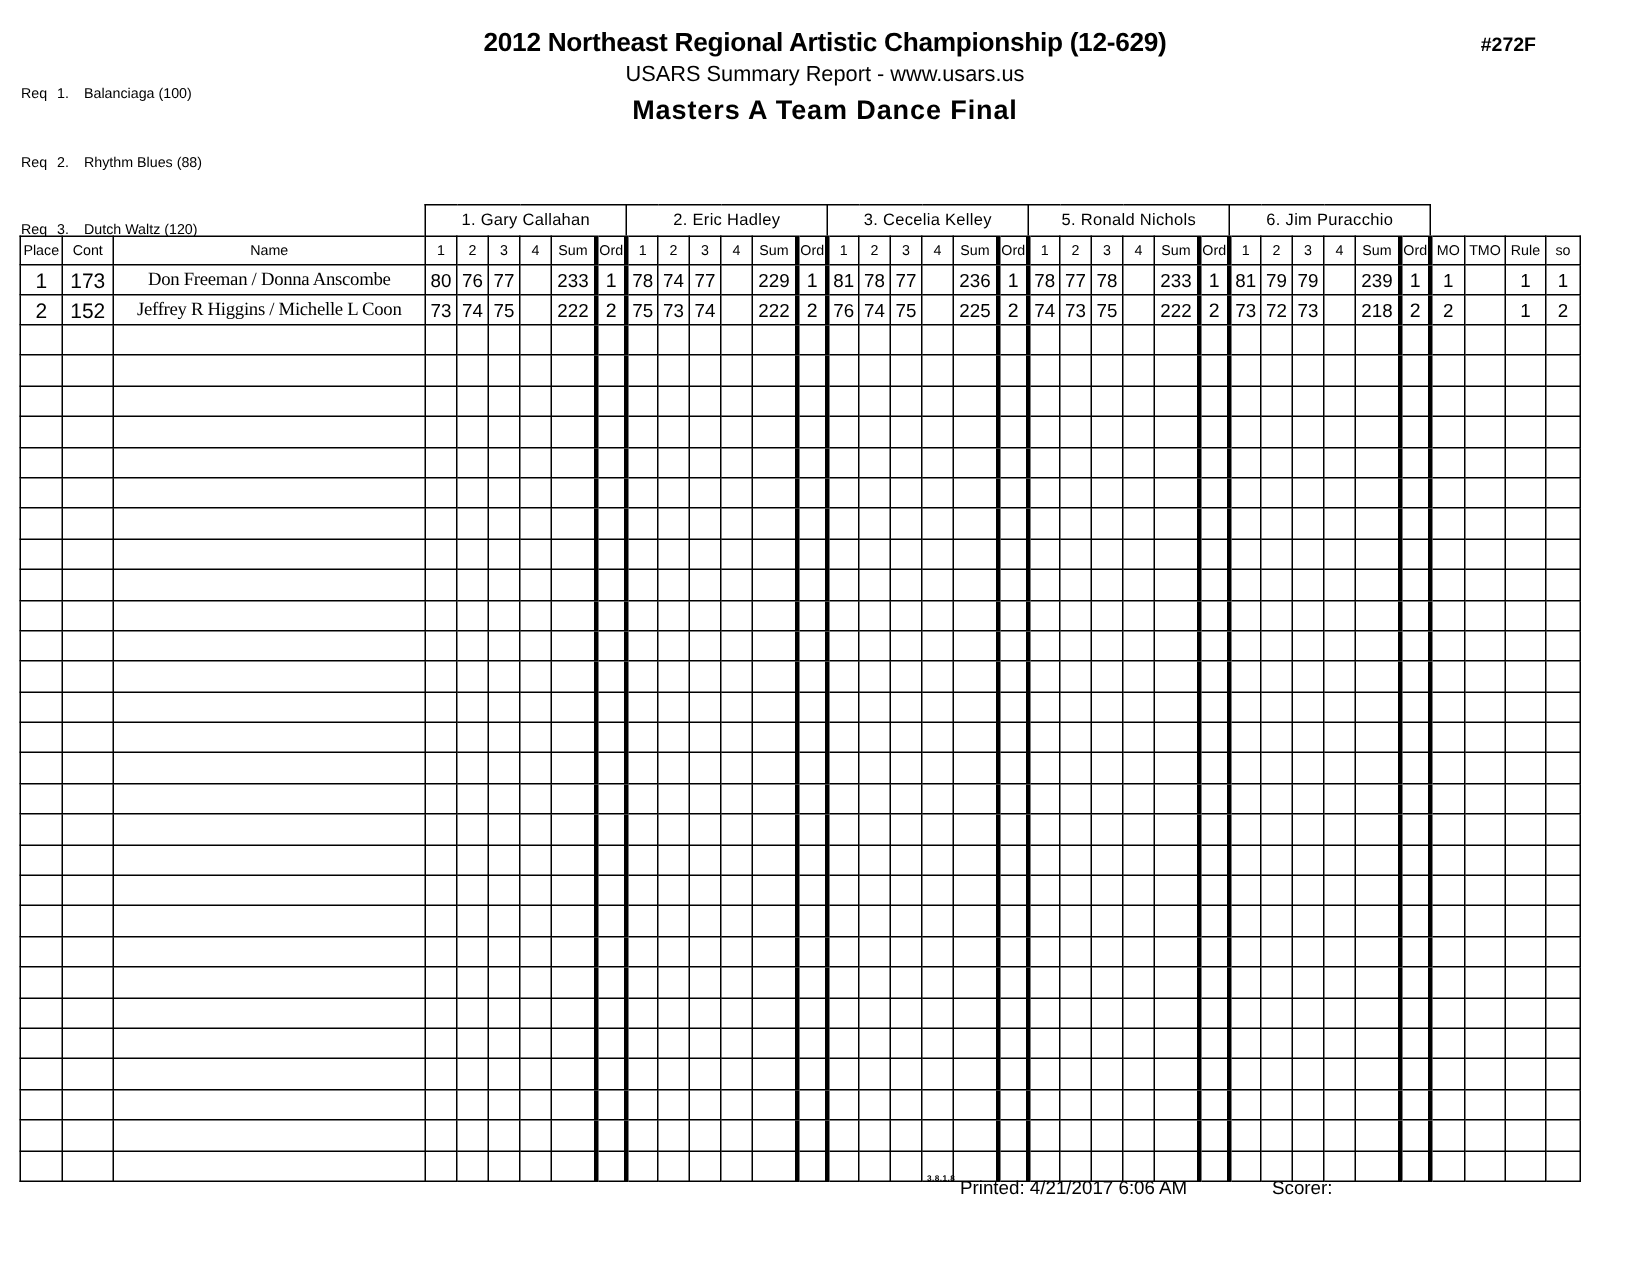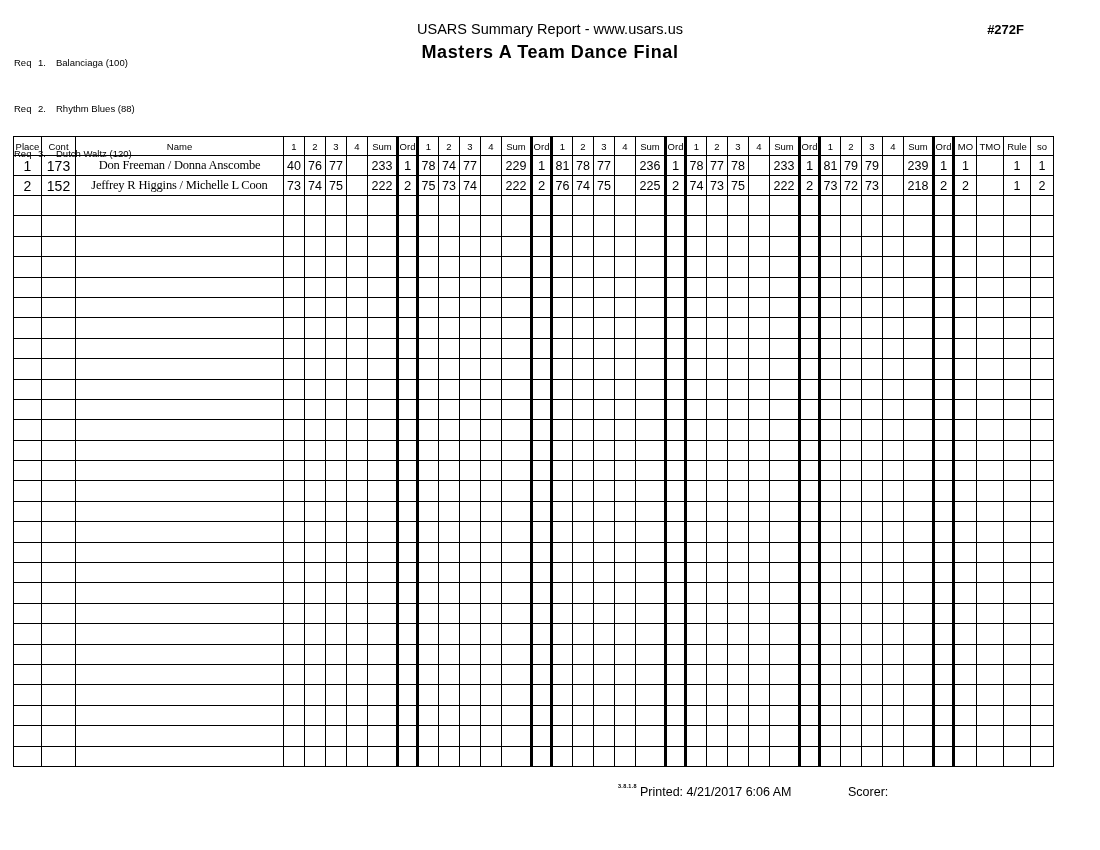--- a/index.html
+++ b/index.html
@@ -187,20 +187,21 @@
   </span>
   <span class="req-line">
     <span class="req-lbl">Req</span><span class="req-num">2.</span><span>Rhythm Blues (88)</span>
   </span>
   <span class="req-line">
     <span class="req-lbl">Req</span><span class="req-num">3.</span><span>Dutch Waltz (120)</span>
   </span>
 </div>
 
 <div id="header-block">
+  <div id="event-title">2012 Northeast Regional Artistic Championship (12-629)</div>
   <div id="report-line">USARS Summary Report - www.usars.us</div>
   <div id="division-title">Masters A Team Dance Final</div>
 </div>
 <div id="event-code">#272F</div>
 
 <table id="sheet">
   <colgroup id="sheet-cols">
       <col style="width: 28px;">
       <col style="width: 34px;">
       <col style="width: 208px;">
@@ -233,20 +234,29 @@
       <col style="width: 21px;">
       <col style="width: 21px;">
       <col style="width: 30px;">
       <col style="width: 20px;">
       <col style="width: 23px;">
       <col style="width: 27px;">
       <col style="width: 27px;">
       <col style="width: 23px;">
     </colgroup>
   <tbody id="sheet-body">
+      <tr class="judge-banner">
+        <td class="jb-blank" colspan="3"></td>
+        <td class="jb-cell" colspan="6">1.  Gary Callahan</td>
+        <td class="jb-cell" colspan="6">2.  Eric Hadley</td>
+        <td class="jb-cell" colspan="6">3.  Cecelia Kelley</td>
+        <td class="jb-cell" colspan="6">5.  Ronald Nichols</td>
+        <td class="jb-cell" colspan="6">6.  Jim Puracchio</td>
+        <td class="jb-blank" colspan="4"></td>
+      </tr>
       <tr class="col-head">
         <td class="h-place">Place</td>
         <td class="h-cont">Cont</td>
         <td class="h-name">Name</td>
         <td>1</td>
         <td>2</td>
         <td>3</td>
         <td>4</td>
         <td>Sum</td>
         <td class="ord-head">Ord</td>
@@ -276,21 +286,21 @@
         <td class="ord-head">Ord</td>
         <td>MO</td>
         <td>TMO</td>
         <td>Rule</td>
         <td>so</td>
       </tr>
       <tr class="data-row">
         <td class="c-place">1</td>
         <td class="c-cont">173</td>
         <td class="c-name">Don Freeman / Donna Anscombe</td>
-        <td class="c-score">40</td>
+        <td class="c-score">80</td>
         <td class="c-score">76</td>
         <td class="c-score">77</td>
         <td class="c-score"></td>
         <td class="c-sum">233</td>
         <td class="ord">1</td>
         <td class="c-score">78</td>
         <td class="c-score">74</td>
         <td class="c-score">77</td>
         <td class="c-score"></td>
         <td class="c-sum">229</td>

